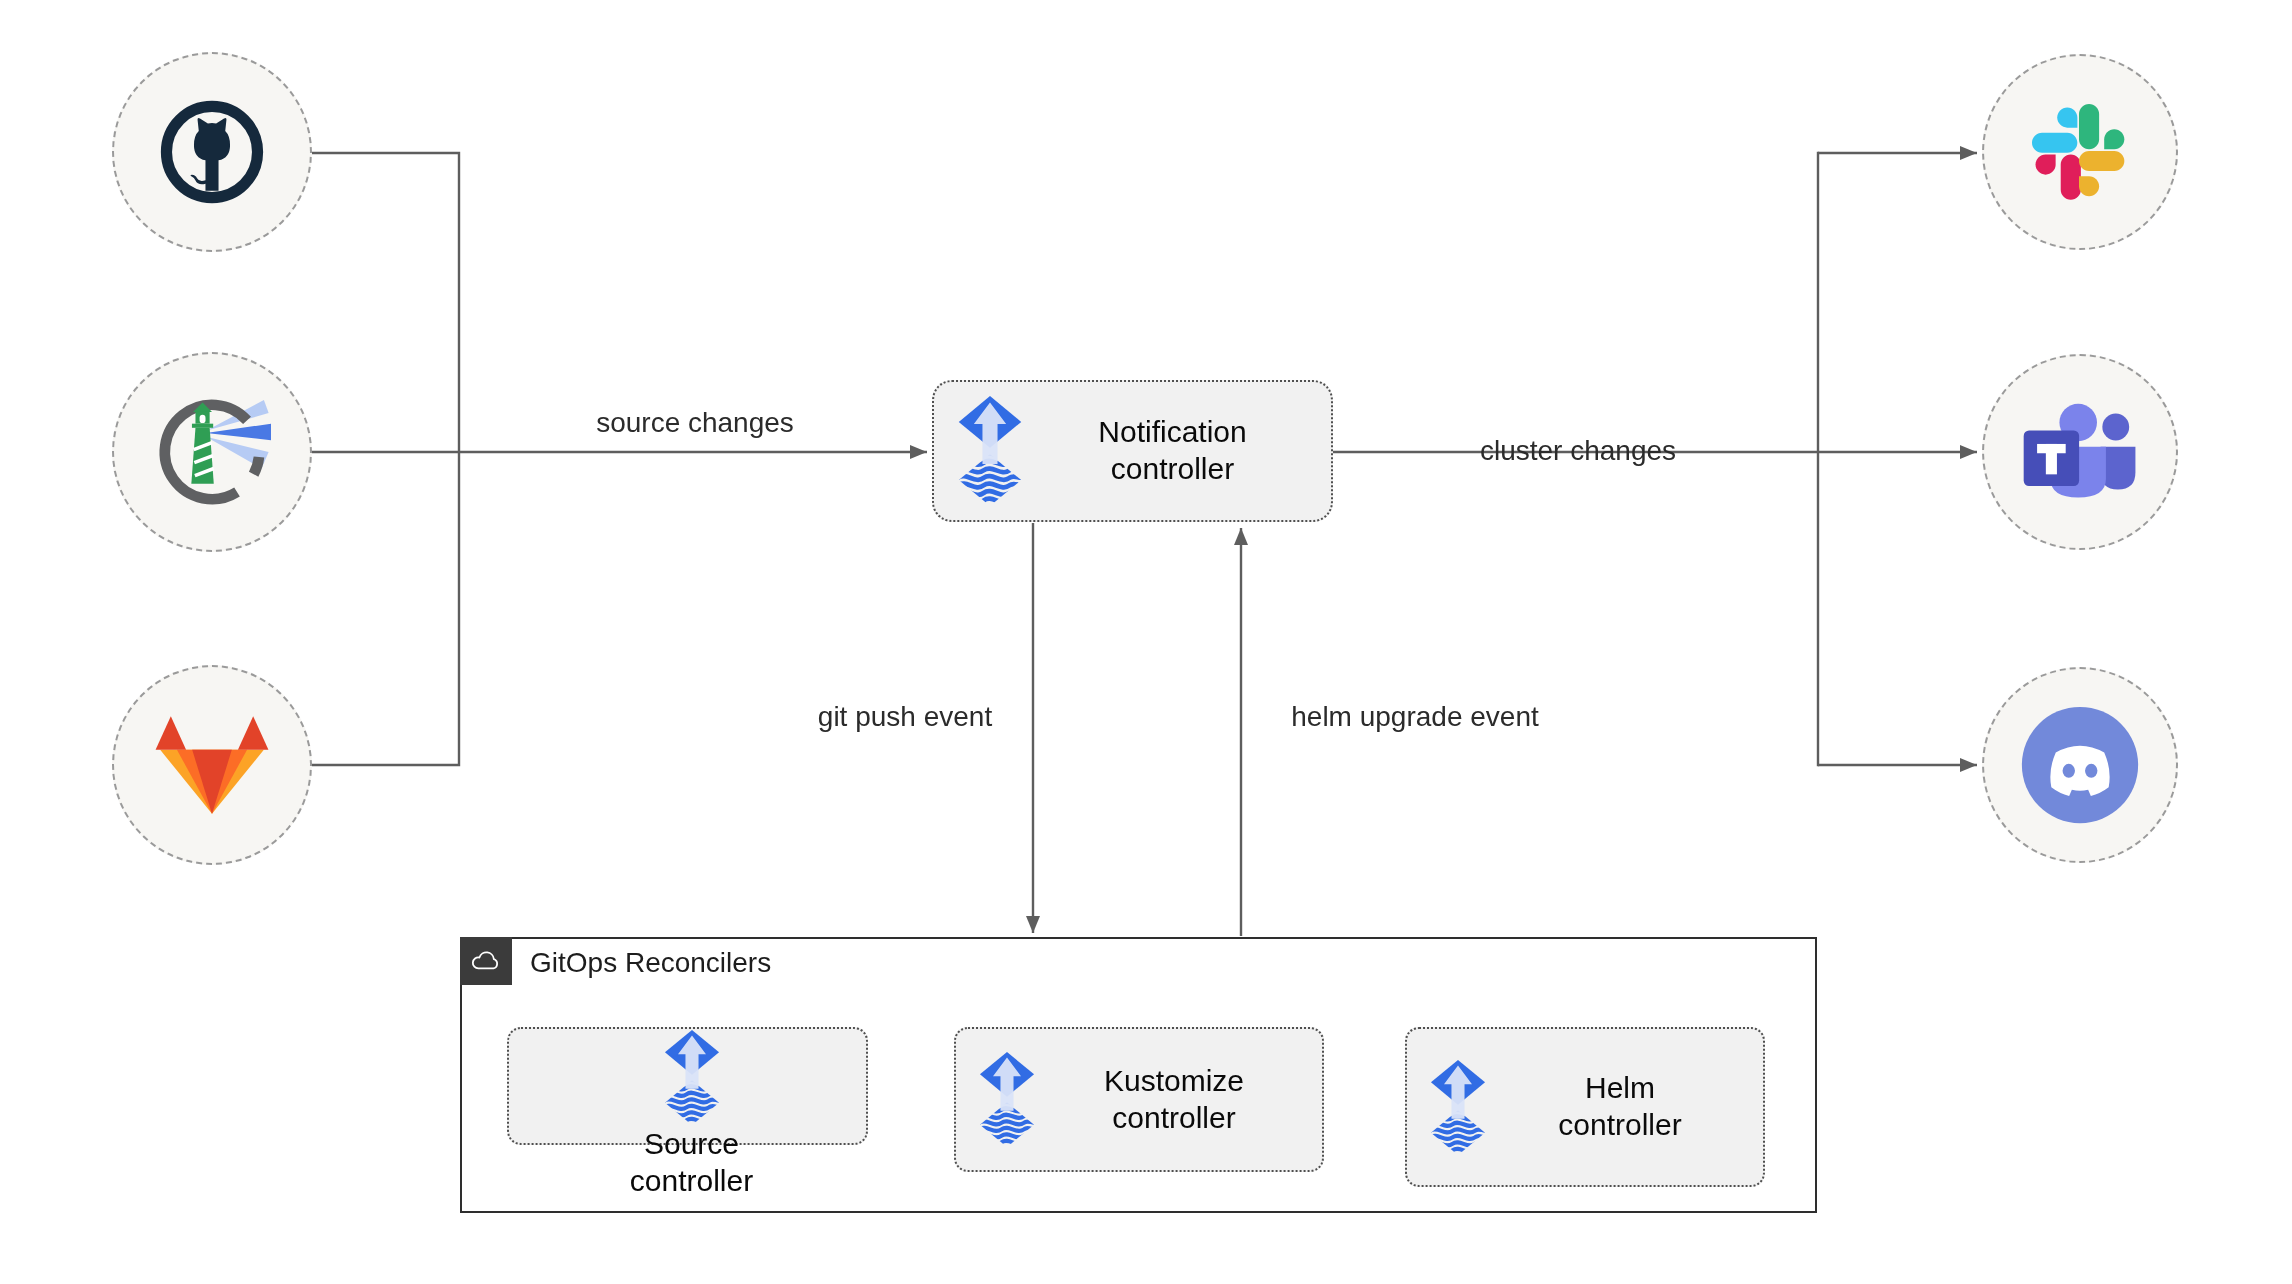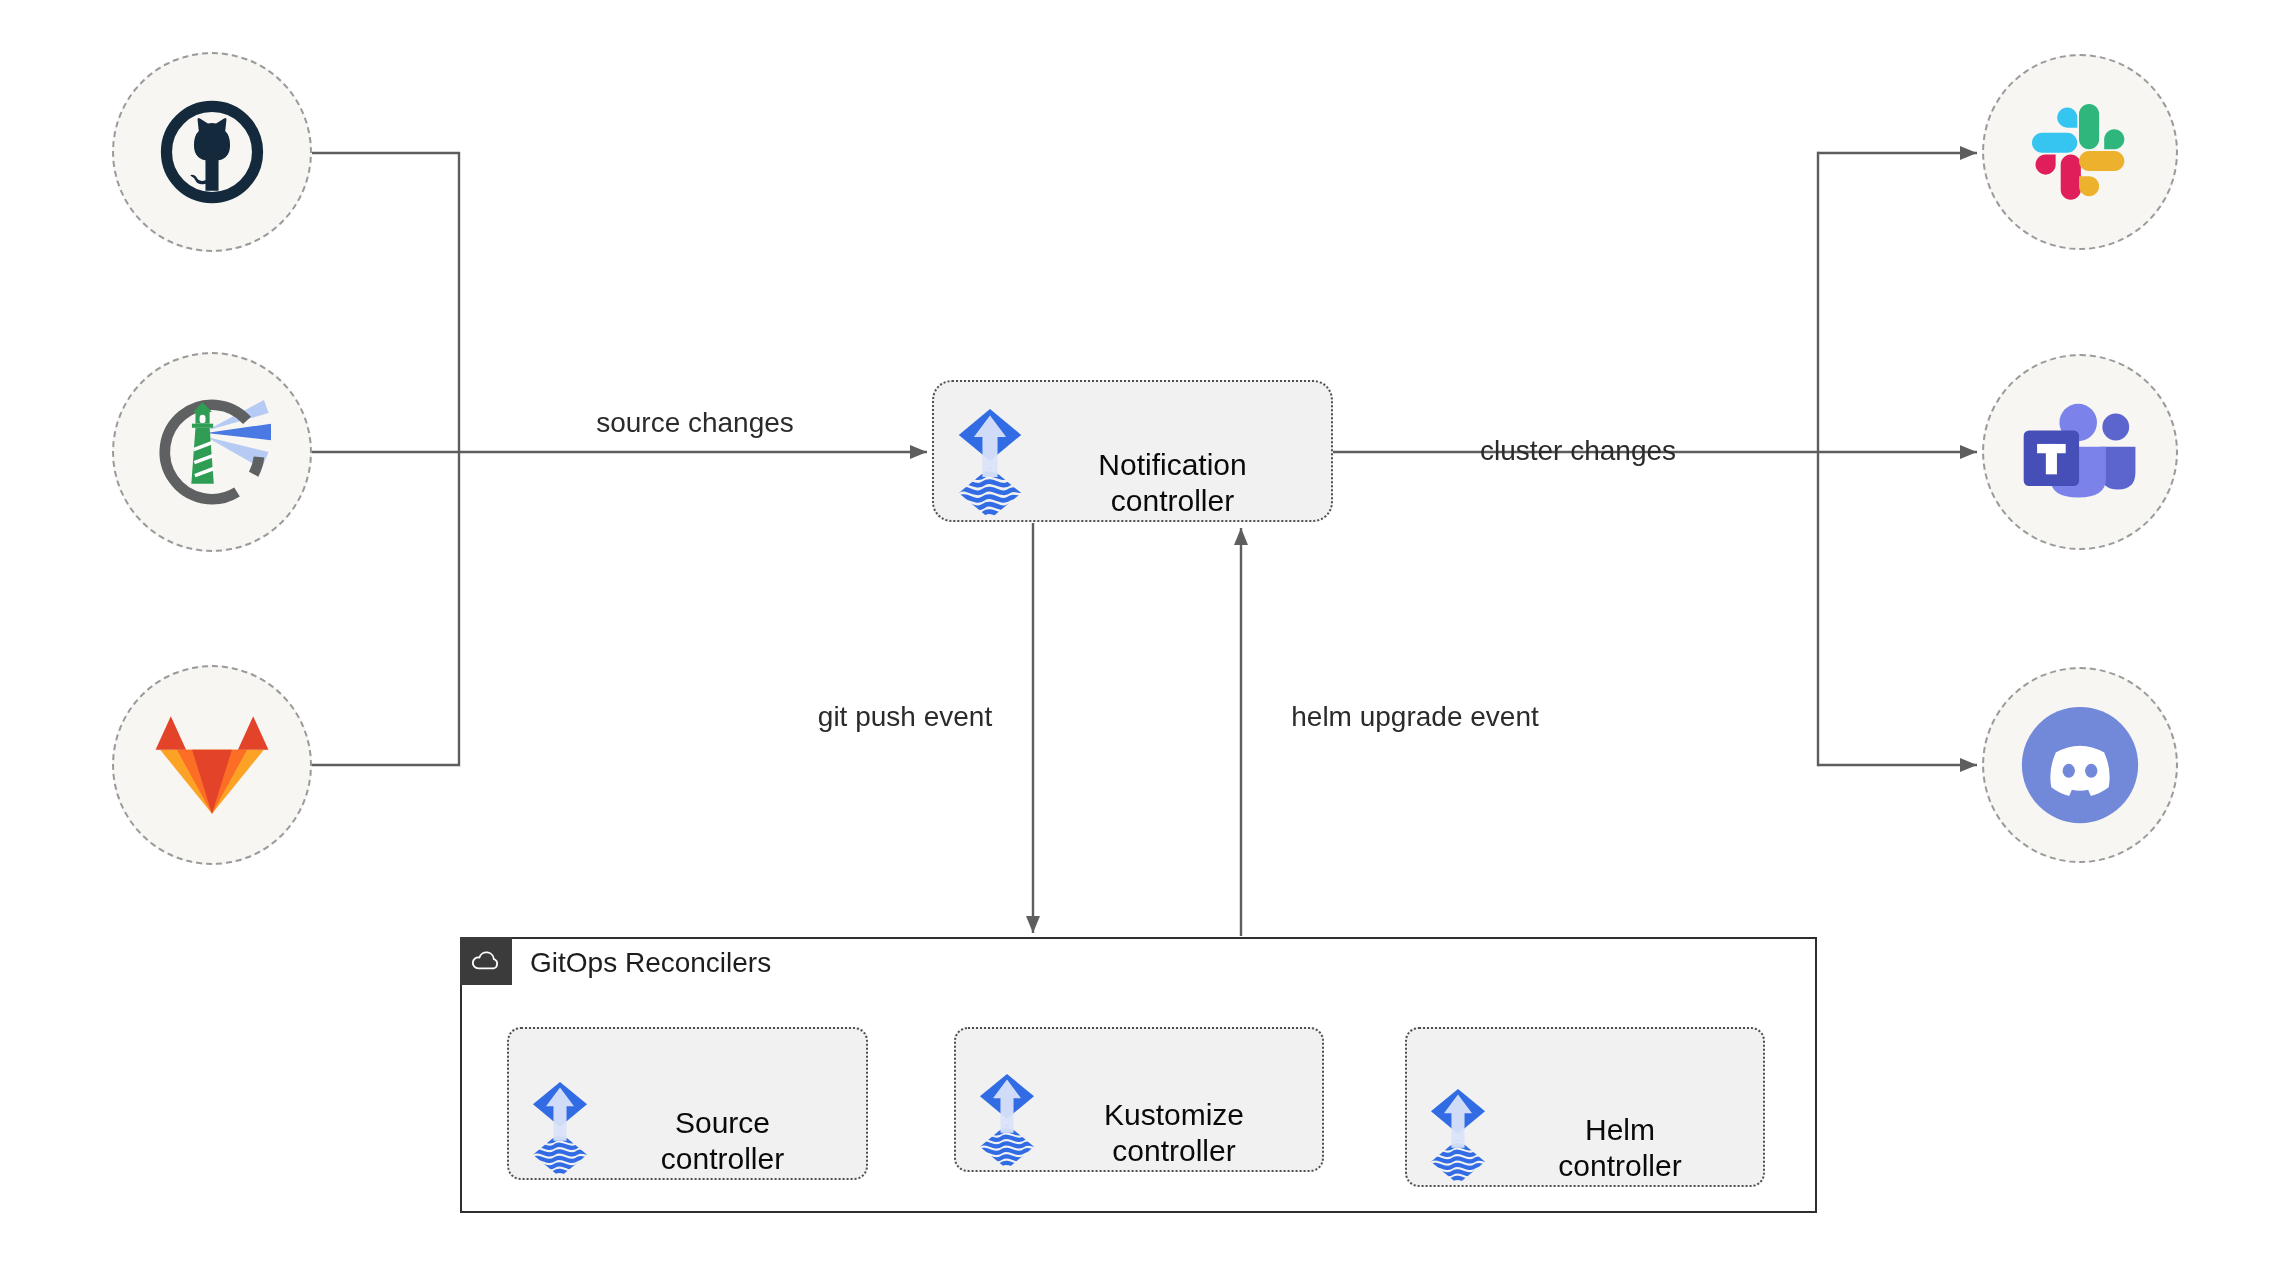--- a/index.html
+++ b/index.html
@@ -17,21 +17,21 @@
   }
   html,body{margin:0;padding:0;background:#ffffff;font-family:"Liberation Sans",sans-serif;}
   .canvas{position:relative;width:2292px;height:1284px;background:#fff;overflow:hidden;}
   .wires{position:absolute;left:0;top:0;}
   .wire{stroke:var(--line);stroke-width:2.4;fill:none;}
   .ah{fill:var(--line);}
   .cnode{position:absolute;box-sizing:border-box;border:2.5px dashed var(--node-border);
          background:var(--node-fill);border-radius:50%;
          display:flex;align-items:center;justify-content:center;}
   .card{position:absolute;box-sizing:border-box;background:var(--card-fill);
-        border:2px dotted var(--card-border);display:flex;align-items:flex-end;
+        border:2px dotted var(--card-border);display:flex;align-items:center;
         padding:0 12px 0 20px;}
   .card.big{border-radius:20px;}
   .card.small{border-radius:14px;}
   .card-title{flex:1;text-align:center;font-size:30px;color:#0a0a0a;line-height:1.22;}
   .card-title .inner{width:190px;margin:0 auto;}
   .flux-ic{flex:0 0 auto;}
   .elabel{position:absolute;transform:translate(-50%,-50%);font-size:28px;color:var(--label-text);
           white-space:nowrap;}
   .group{position:absolute;box-sizing:border-box;border:2.5px solid var(--group-border);background:#fff;}
   .badge{position:absolute;left:-2.5px;top:-2.5px;width:52px;height:48px;background:var(--badge-bg);
@@ -166,21 +166,21 @@
 
   <div class="group" style="left:460px;top:937px;width:1357px;height:276px;">
     <div class="badge">
       <svg width="34" height="24" viewBox="0 0 32 22">
         <path d="M9 18 a5.2 5.2 0 1 1 .8-10.3 A7 7 0 0 1 23.4 9.2 A4.6 4.6 0 0 1 23 18 Z" fill="none" stroke="#ffffff" stroke-width="1.7" stroke-linejoin="round"></path>
       </svg>
     </div>
     <div class="gtitle">GitOps Reconcilers</div>
   </div>
 
-  <div class="card small" style="left:507px;top:1027px;width:361px;height:153px;">
+  <div class="card small" style="left:507px;top:1027px;width:361px;height:118px;flex-direction:column;">
     <svg class="flux-ic" width="62" height="97" viewBox="0 0 64 104">
         <use href="#flux"></use>
       </svg>
     <div class="card-title">
         <div class="inner">Source controller</div>
       </div>
   </div>
 
   <div class="card small" style="left:954px;top:1027px;width:370px;height:145px;">
     <svg class="flux-ic" width="62" height="97" viewBox="0 0 64 104">

